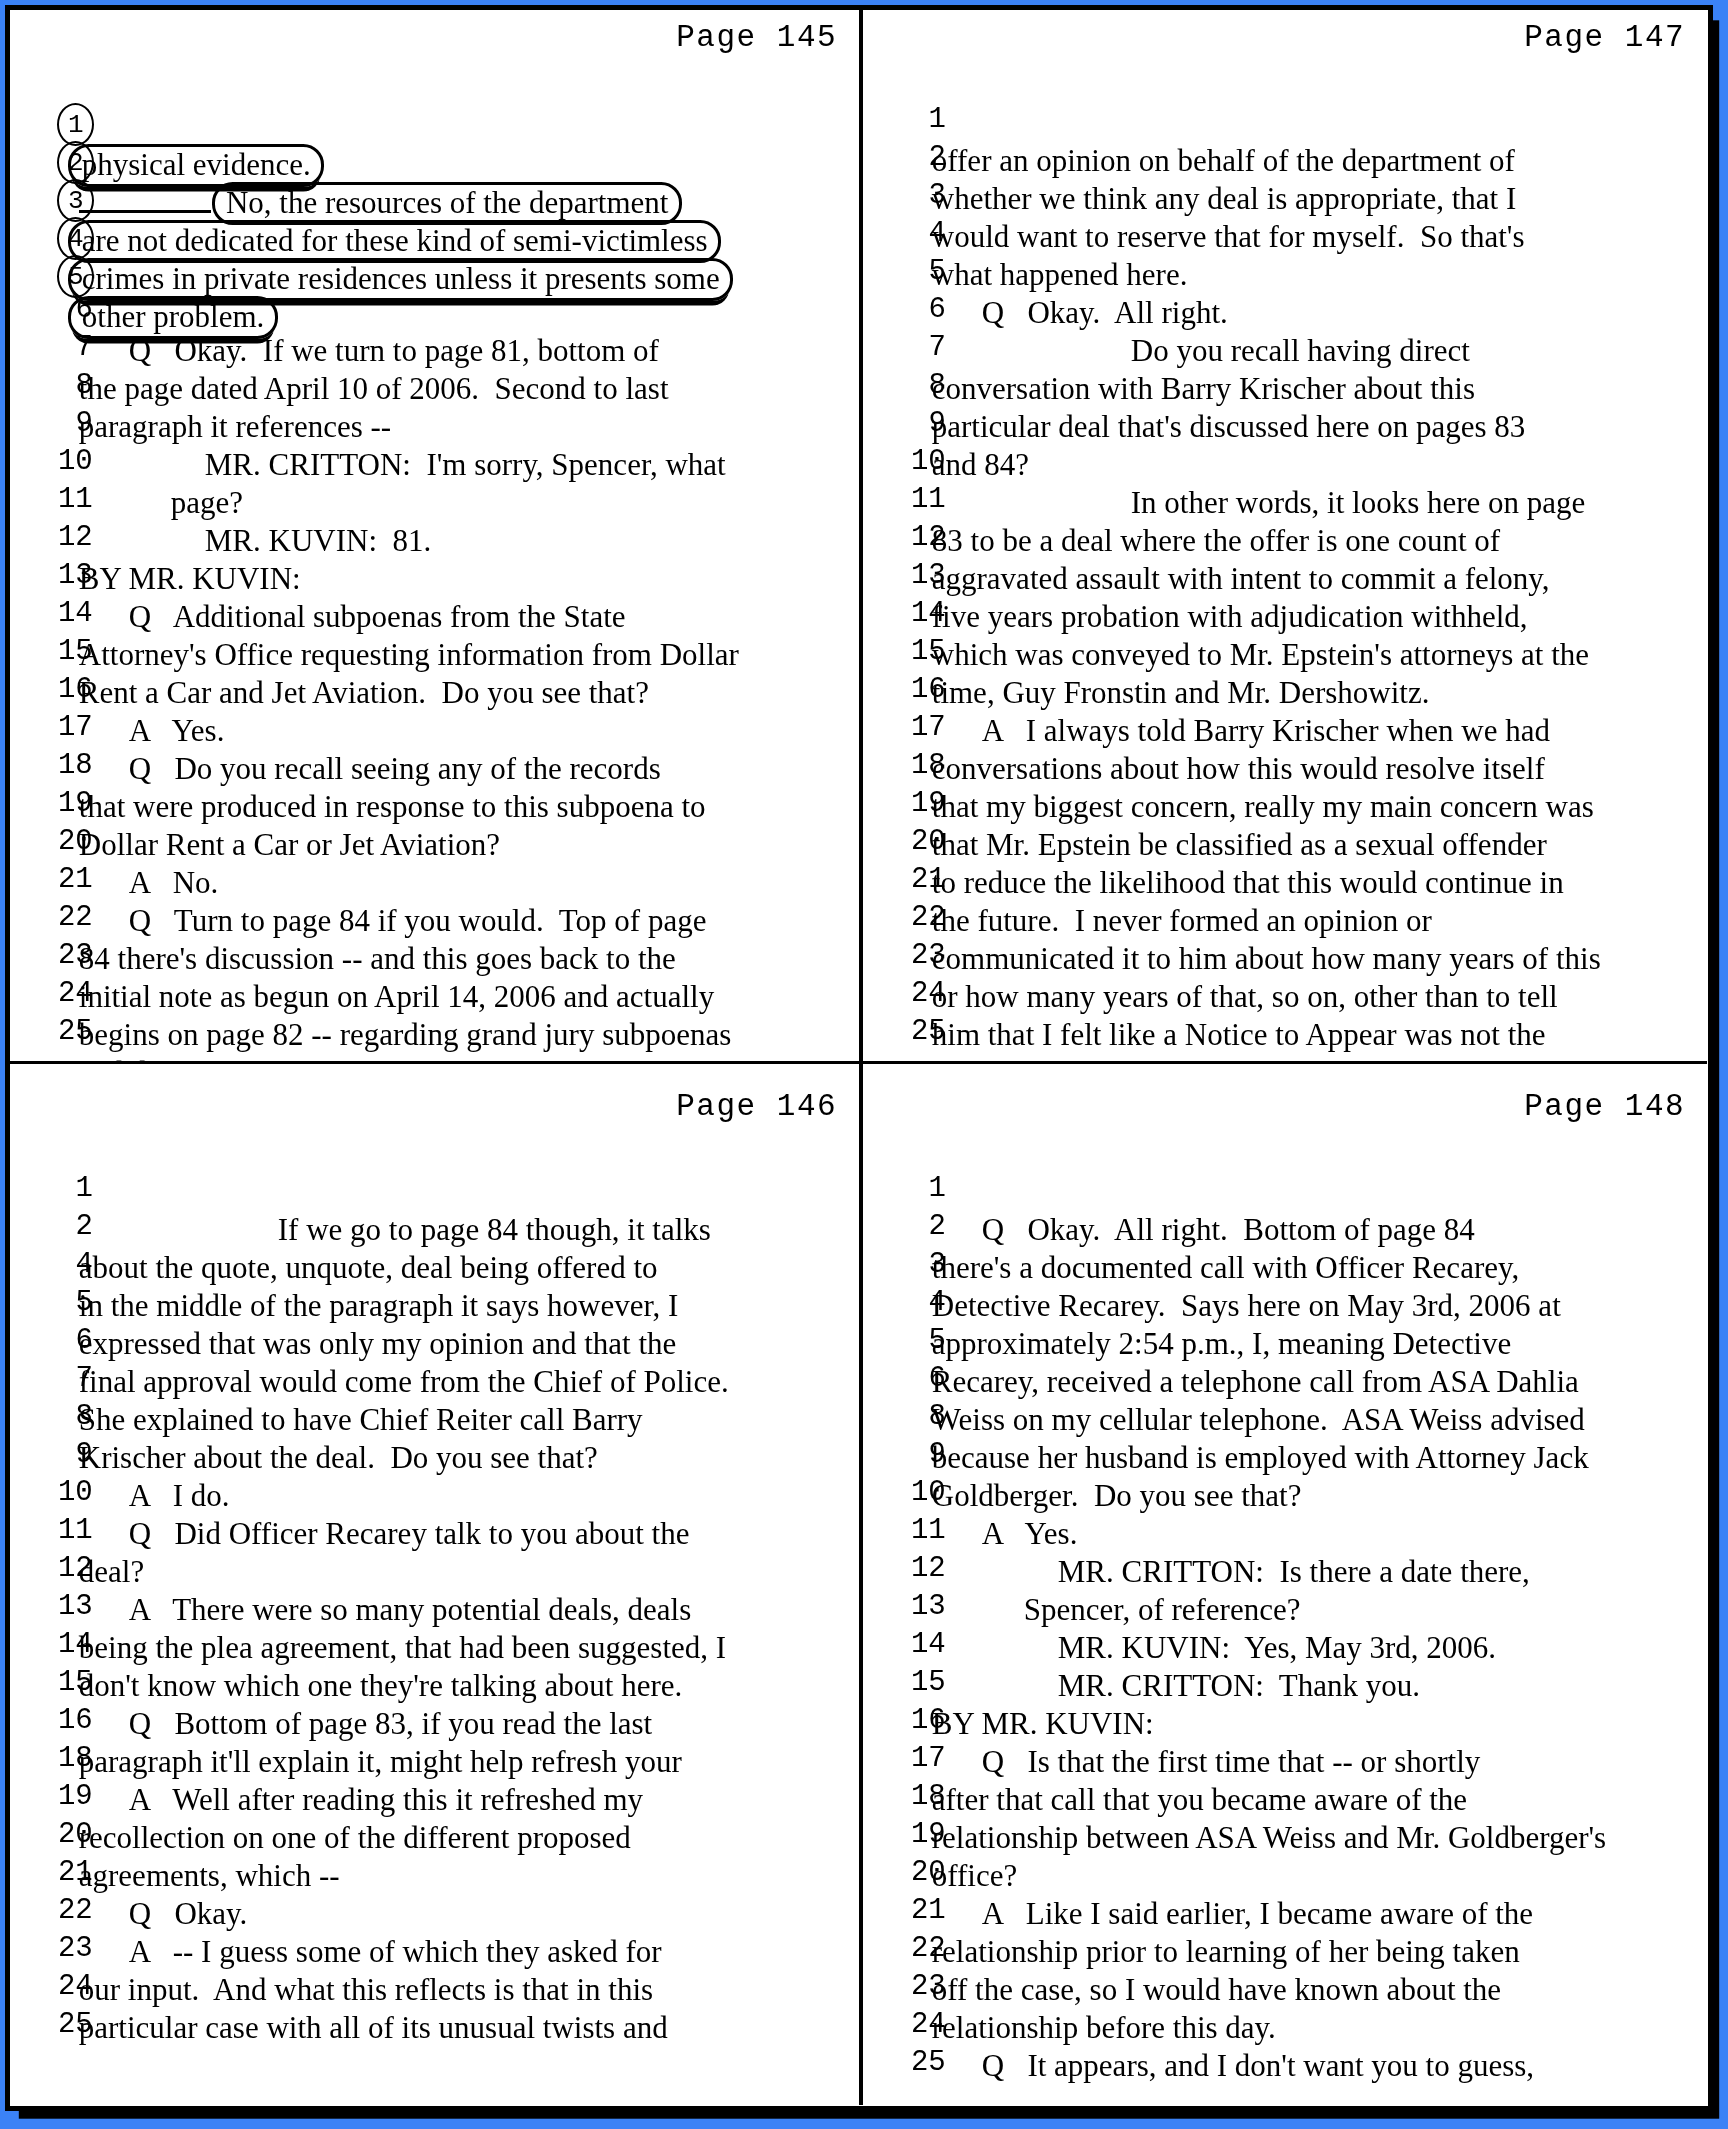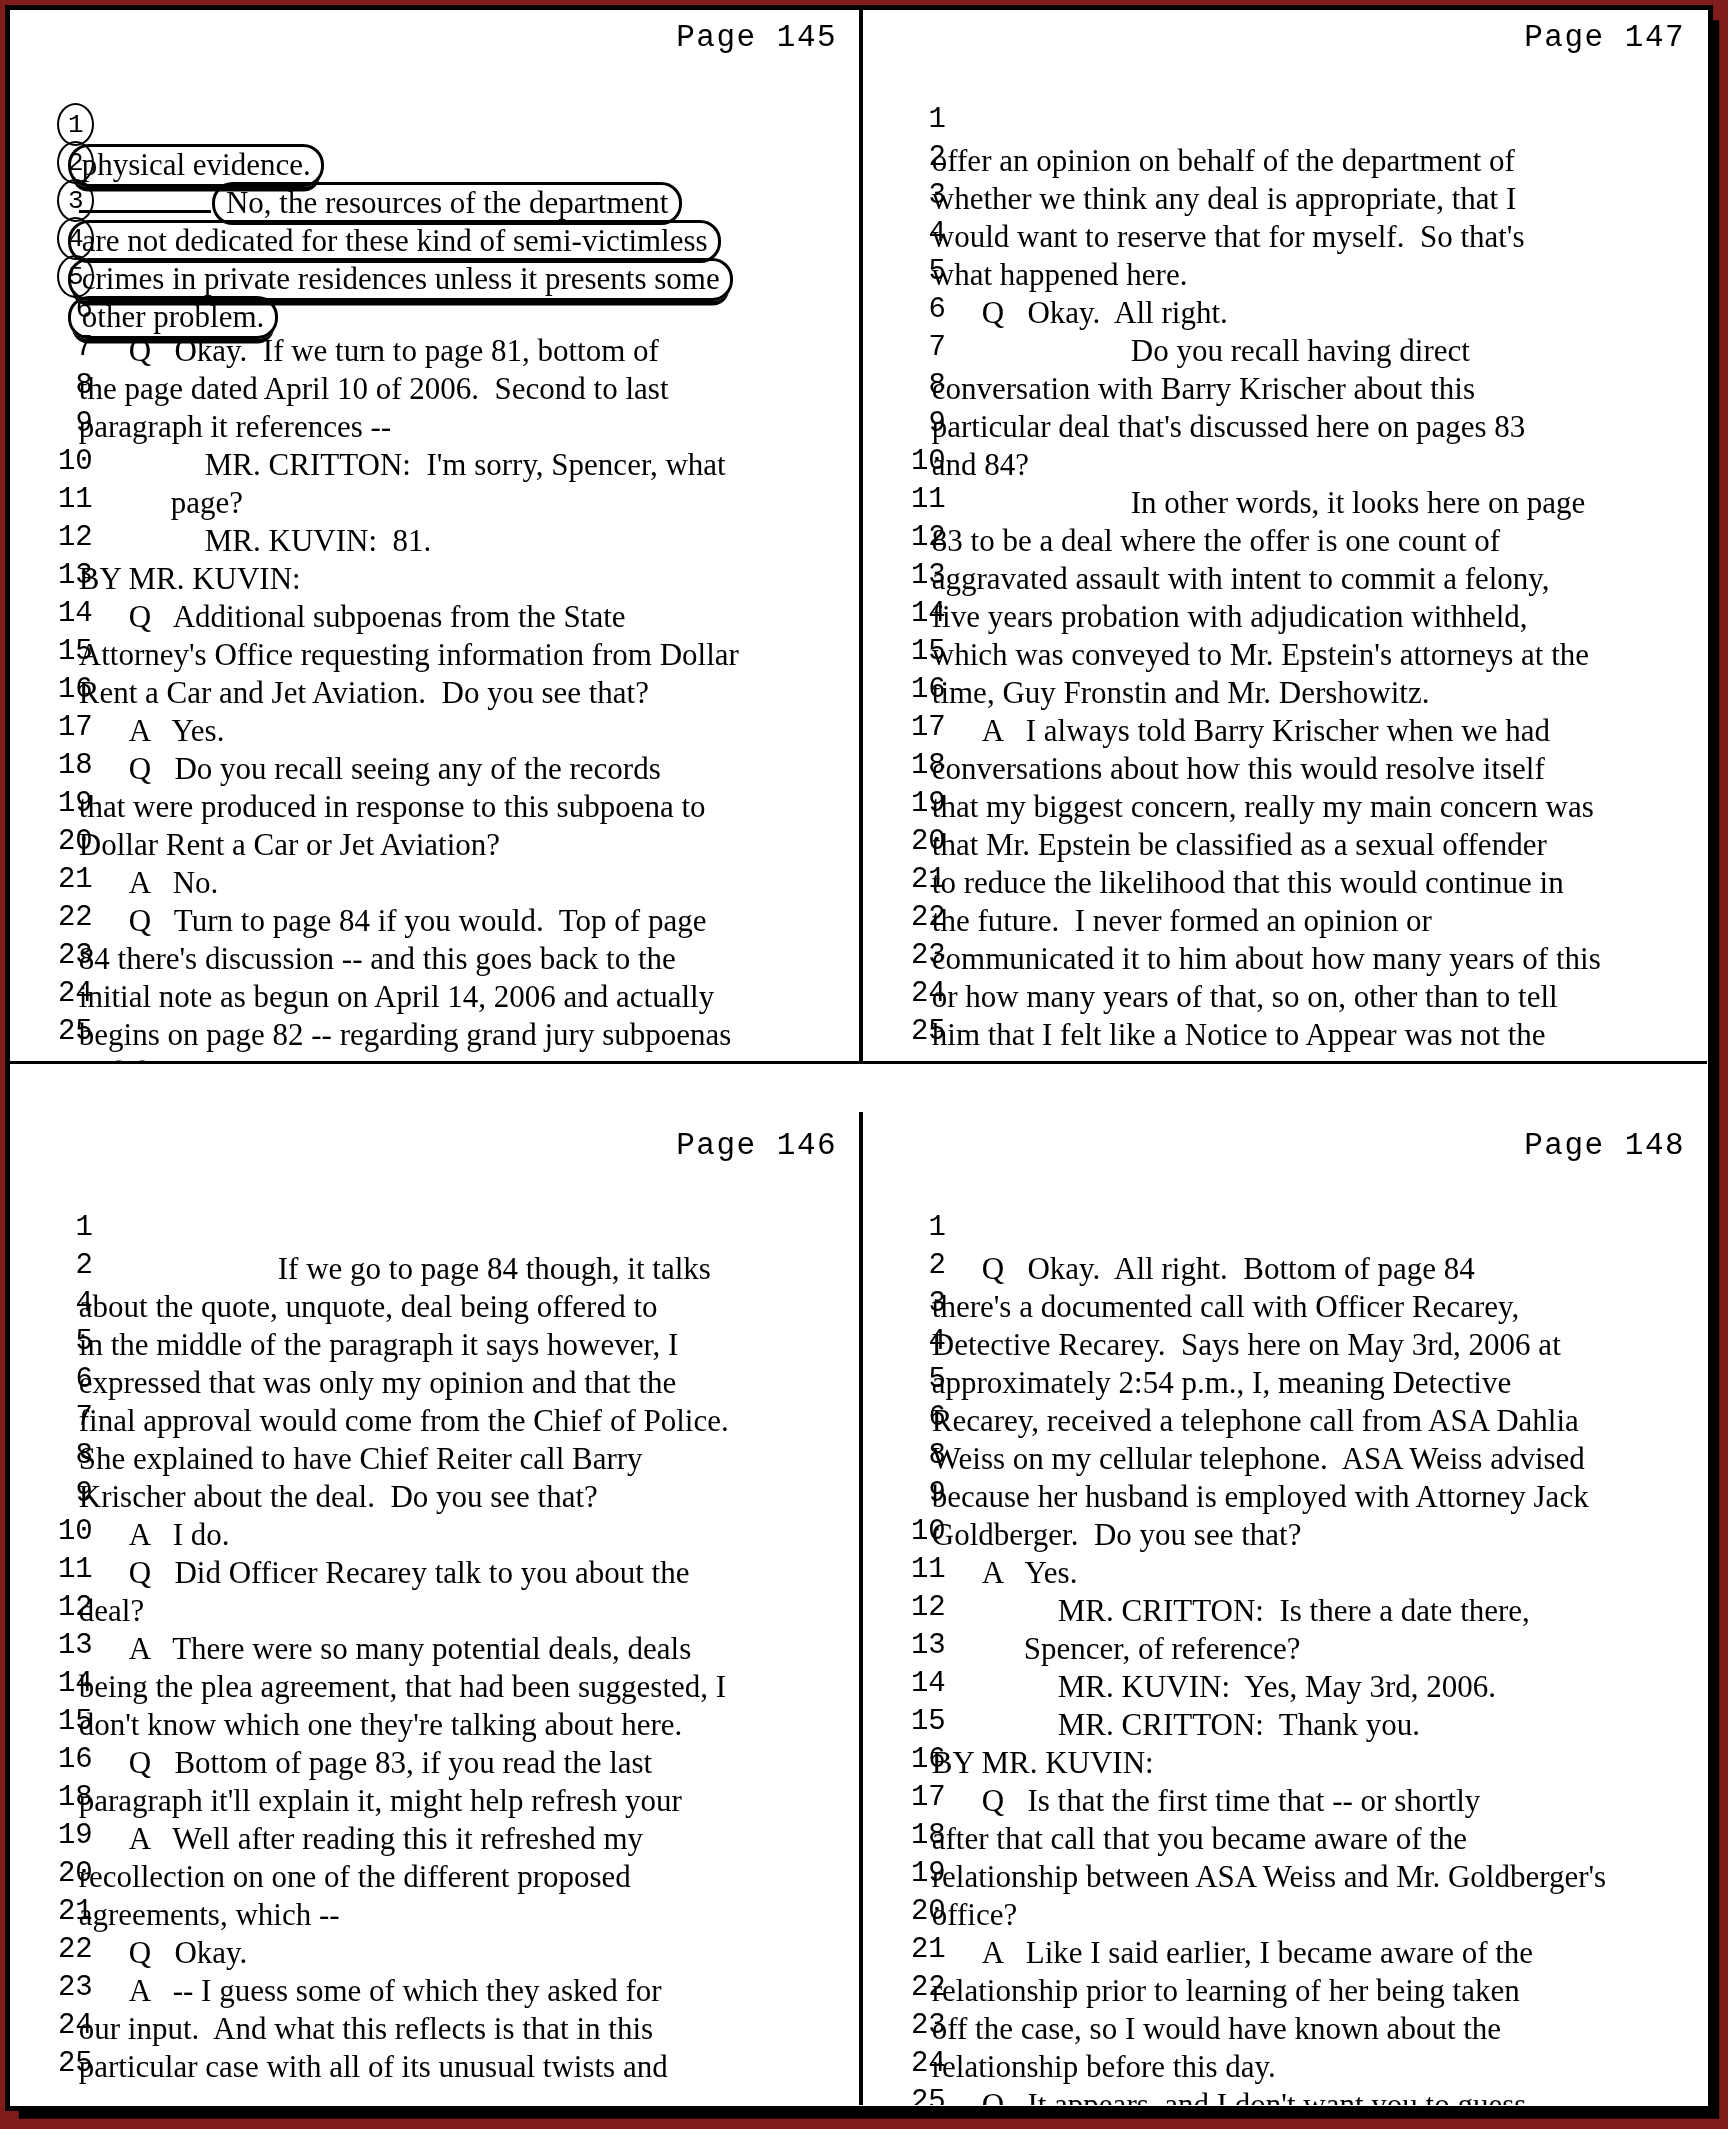--- a/index.html
+++ b/index.html
@@ -1,19 +1,19 @@
 <!DOCTYPE html>
 <html style="font-size:12.2px"><head>
 <meta charset="utf-8">
 <style>
   html,body{margin:0;padding:0;background:#ffffff;}
   .sheet{
     position:relative;
     width:1728px;height:2129px;
-    background:#7f1d1d;
+    background:#3b82f6;
     color:#000;
     font-family:"Liberation Serif", serif;
     overflow:hidden;
   }
   .frame{
     position:absolute;left:4.6px;top:4.6px;
     width:1708px;height:2106px;
     box-sizing:border-box;
     border:5.4px solid #000;
     box-shadow:10px 11.5px 0 -3.8px #000;
@@ -25,21 +25,21 @@
     grid-template-rows:1054px 1041px;
     width:100%;height:100%;
   }
   .page{
     box-sizing:border-box;
     overflow:hidden;
     padding:6.1px 1.5px 0 17px;
   }
   .page:nth-child(odd){border-right:4.6px solid #000;}
   .page:nth-child(1),.page:nth-child(2){border-bottom:3.8px solid #000;}
-  .page:nth-child(n+3){padding-top:12px;margin-top:48px;}
+  .page:nth-child(n+3){padding-top:21px;}
   .page-header{
     font-family:"Liberation Mono","DejaVu Sans Mono",monospace;
     font-size:31px;letter-spacing:1.5px;
     text-align:right;
     height:41px;box-sizing:border-box;
     padding:4.6px 20px 0 0;
     white-space:pre;
   }
   .lines{margin-top:6.1px;}
   .line{

